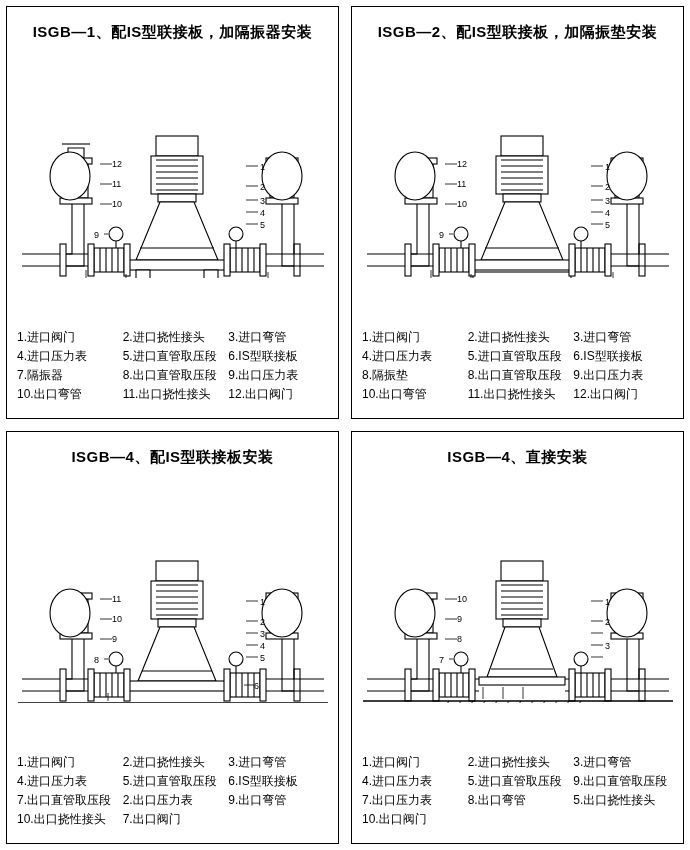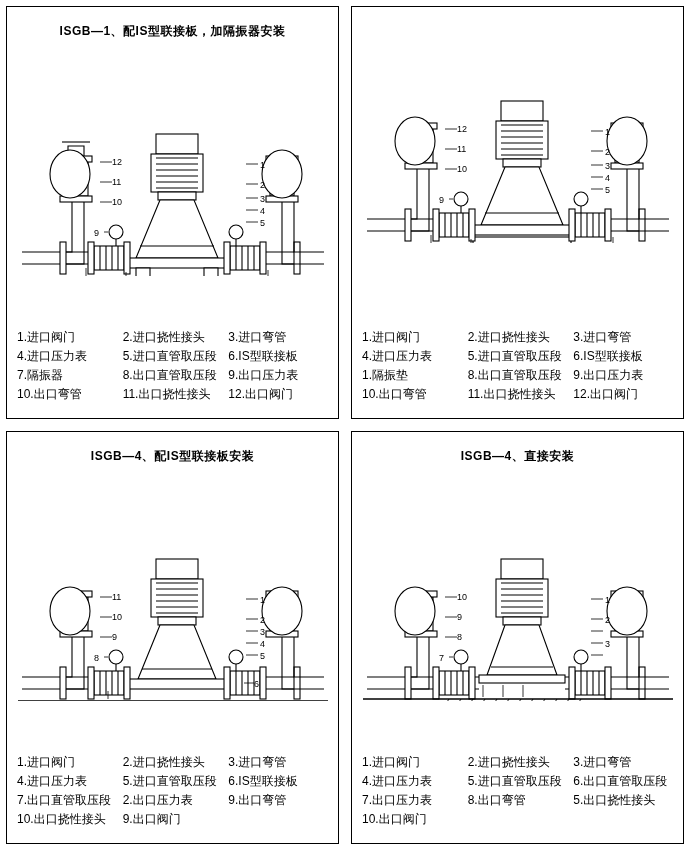--- a/index.html
+++ b/index.html
@@ -1,20 +1,20 @@
 <!DOCTYPE html>
 <html><head>
 <meta charset="utf-8">
 <style>
   html,body{margin:0;padding:0;background:#ffffff;}
   body{width:690px;height:850px;font-family:"Liberation Sans","DejaVu Sans",sans-serif;color:#000;}
   .sheet{position:relative;width:690px;height:850px;}
   .grid{display:grid;grid-template-columns:345px 345px;grid-template-rows:425px 425px;width:690px;height:850px;}
   .panel{position:relative;box-sizing:border-box;border:1px solid #000;margin:6px;padding:0;overflow:hidden;background:#fff;}
-  .title{font-weight:bold;font-size:12px;text-align:center;margin-top:16px;letter-spacing:.5px;}
+  .title{font-weight:bold;font-size:15px;text-align:center;margin-top:16px;letter-spacing:.5px;}
   .figure{position:relative;height:230px;margin-top:6px;}
   .figure svg{display:block;margin:0 auto;}
   .legend{position:absolute;left:10px;right:4px;bottom:14px;font-size:12px;line-height:19px;}
   .legend .row{display:grid;grid-template-columns:1fr 1fr 1fr;}
   .legend span{white-space:nowrap;}
 </style>
 </head>
 <body>
 
 <div class="sheet">
@@ -161,20 +161,21 @@
         </div>
         <div class="row">
           <span>10.出口弯管</span>
           <span>11.出口挠性接头</span>
           <span>12.出口阀门</span>
         </div>
       </div>
     </div>
 
     <div class="panel">
+      <div class="title">ISGB—2、配IS型联接板，加隔振垫安装</div>
       <div class="figure">
         <svg width="330" height="230" viewBox="0 0 330 230">
           <g fill="none" stroke="#000" stroke-width="1.1">
             <rect x="148" y="88" width="42" height="20" fill="#fff"></rect>
             <rect x="143" y="108" width="52" height="38" fill="#fff"></rect>
             <line x1="148" y1="112" x2="190" y2="112"></line>
               <line x1="148" y1="118" x2="190" y2="118"></line>
             <line x1="148" y1="124" x2="190" y2="124"></line>
               <line x1="148" y1="130" x2="190" y2="130"></line>
             <line x1="148" y1="136" x2="190" y2="136"></line>
@@ -277,21 +278,21 @@
           <span>1.进口阀门</span>
           <span>2.进口挠性接头</span>
           <span>3.进口弯管</span>
         </div>
         <div class="row">
           <span>4.进口压力表</span>
           <span>5.进口直管取压段</span>
           <span>6.IS型联接板</span>
         </div>
         <div class="row">
-          <span>1.隔振垫</span>
+          <span>8.隔振垫</span>
           <span>8.出口直管取压段</span>
           <span>9.出口压力表</span>
         </div>
         <div class="row">
           <span>10.出口弯管</span>
           <span>11.出口挠性接头</span>
           <span>12.出口阀门</span>
         </div>
       </div>
     </div>
@@ -410,21 +411,21 @@
           <span>5.进口直管取压段</span>
           <span>6.IS型联接板</span>
         </div>
         <div class="row">
           <span>7.出口直管取压段</span>
           <span>2.出口压力表</span>
           <span>9.出口弯管</span>
         </div>
         <div class="row">
           <span>10.出口挠性接头</span>
-          <span>9.出口阀门</span>
+          <span>7.出口阀门</span>
           <span></span>
         </div>
       </div>
     </div>
 
     <div class="panel">
       <div class="title">ISGB—4、直接安装</div>
       <div class="figure">
         <svg width="330" height="230" viewBox="0 0 330 230">
           <g fill="none" stroke="#000" stroke-width="1.1">
@@ -528,21 +529,21 @@
       </div>
       <div class="legend">
         <div class="row">
           <span>1.进口阀门</span>
           <span>2.进口挠性接头</span>
           <span>3.进口弯管</span>
         </div>
         <div class="row">
           <span>4.进口压力表</span>
           <span>5.进口直管取压段</span>
-          <span>6.出口直管取压段</span>
+          <span>9.出口直管取压段</span>
         </div>
         <div class="row">
           <span>7.出口压力表</span>
           <span>8.出口弯管</span>
           <span>5.出口挠性接头</span>
         </div>
         <div class="row">
           <span>10.出口阀门</span>
           <span></span>
           <span></span>

